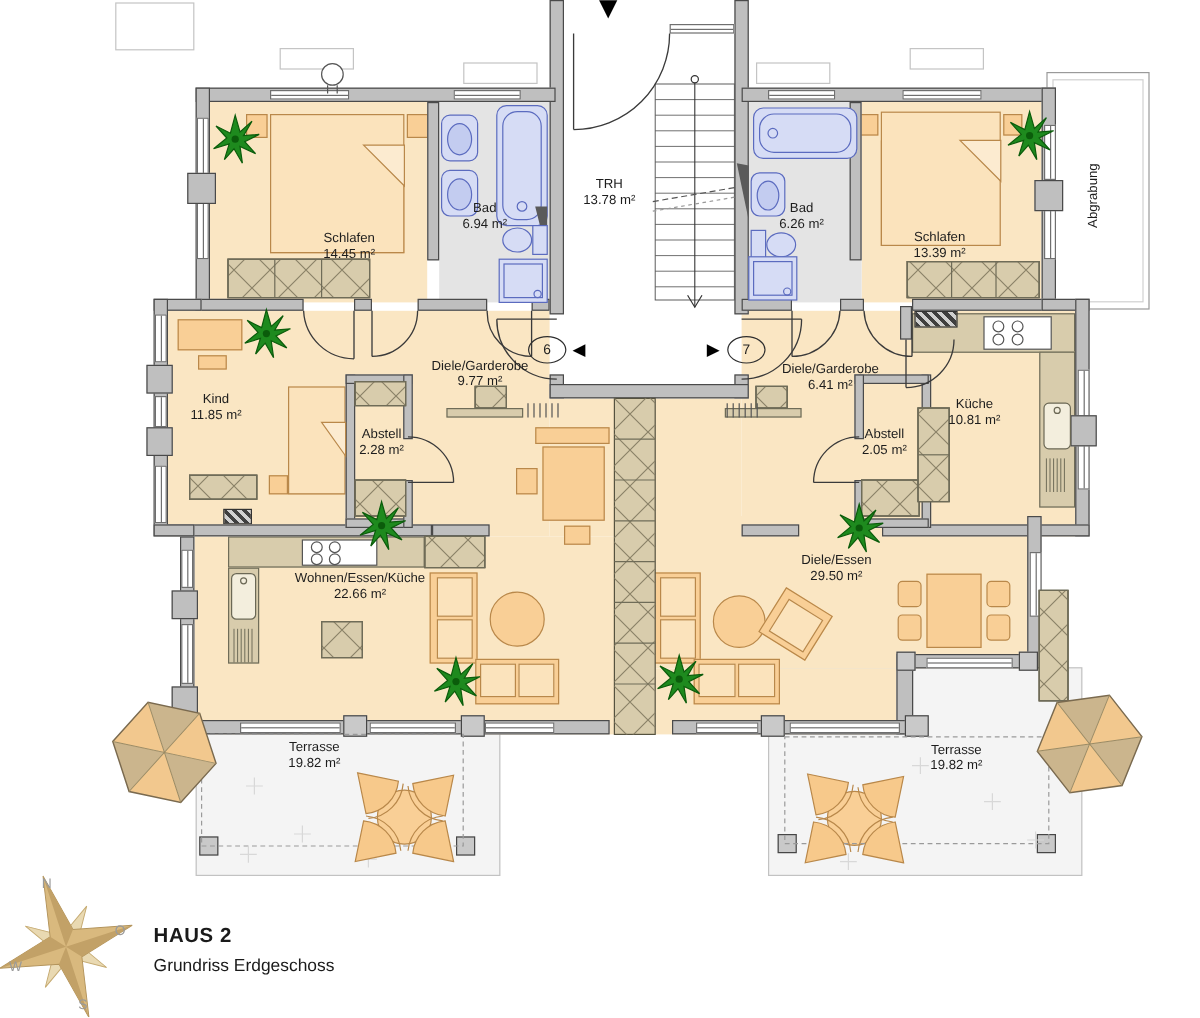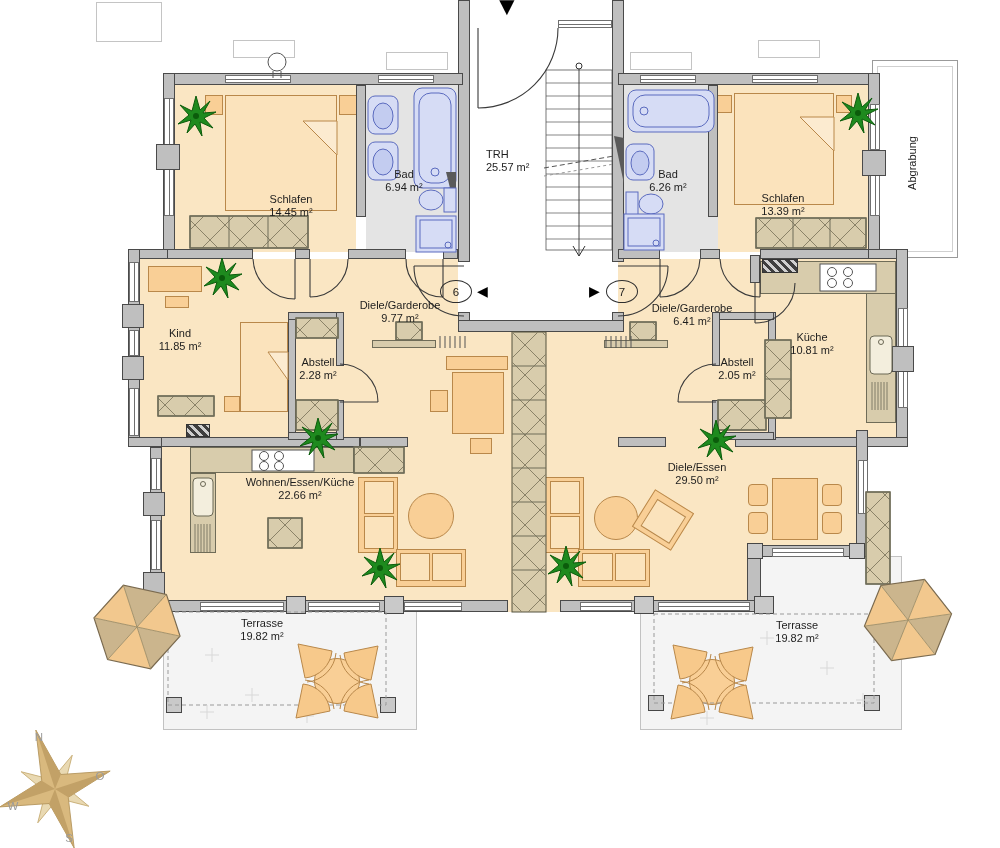--- a/index.html
+++ b/index.html
@@ -17,21 +17,21 @@
   .post{background:#c9c9c9;border:1px solid #464646;z-index:12;}
   .ctr{background:#D8CCAC;border:1px solid #6f6c58;z-index:5;}
   .fo{background:#F9CF96;border:1px solid #B9884A;z-index:5;}
   .fl{background:#FBE3BC;border:1px solid #B9884A;z-index:6;}
   .rnd{border-radius:50%;}
   .dark{background:repeating-linear-gradient(45deg,#3f3f3f 0 3px,#cfcfcf 3px 6px);border:1px solid #333;z-index:6;}
   .faint{background:#fff;border:1px solid #c4c4c4;z-index:0;}
   .rl{position:absolute;transform:translate(-50%,-50%);text-align:center;font-size:11px;
       line-height:13px;color:#1d1d1d;white-space:nowrap;z-index:30;}
   .rl span{display:block;}
-  .rl-left{transform:translate(0,-50%);text-align:left;}
+  .rl-left{transform:translate(0,-50%);text-align:center;}
   .rl-vert{transform:translate(-50%,-50%) rotate(-90deg);}
   .unitc{position:absolute;width:30px;height:21px;border:1.5px solid #2e2e2e;border-radius:50%;
          display:flex;align-items:center;justify-content:center;font-size:11.5px;color:#1d1d1d;z-index:30;background:transparent;}
   .arrowglyph{position:absolute;color:#000;z-index:30;font-size:14px;line-height:14px;}
   #overlay{position:absolute;left:0;top:0;z-index:20;pointer-events:none;}
   .cl{position:absolute;color:#9a9a9a;font-size:11.5px;transform:translate(-50%,-50%);z-index:30;}
   #titleblock{position:absolute;left:128px;top:770px;color:#1a1a1a;z-index:30;}
   #titleblock .t1{font-size:17px;font-weight:bold;letter-spacing:.5px;}
   #titleblock .t2{font-size:14.5px;margin-top:7px;}
 </style>
@@ -471,21 +471,21 @@
   <div class="rl" style="left:291px;top:206px">
     <span>Schlafen</span>
       <span>14.45 m²</span>
     </div>
   <div class="rl" style="left:404px;top:181px">
     <span>Bad</span>
       <span>6.94 m²</span>
     </div>
   <div class="rl rl-left" style="left:486px;top:161px">
     <span>TRH</span>
-      <span>25.57 m²</span>
+      <span>13.78 m²</span>
     </div>
   <div class="rl" style="left:668px;top:181px">
     <span>Bad</span>
       <span>6.26 m²</span>
     </div>
   <div class="rl" style="left:783px;top:205px">
     <span>Schlafen</span>
       <span>13.39 m²</span>
     </div>
   <div class="rl" style="left:180px;top:340px">
@@ -536,14 +536,18 @@
   <div class="unitc" style="left:606px;top:280px">7</div>
   <div class="arrowglyph" style="left:477px;top:284px">◀</div>
   <div class="arrowglyph" style="left:589px;top:284px">▶</div>
   <div class="arrowglyph" style="left:494px;top:-7px;font-size:26px;line-height:26px">▼</div>
 
   <div class="cl" style="left:39px;top:737px">N</div>
   <div class="cl" style="left:100px;top:776px">O</div>
   <div class="cl" style="left:13px;top:806px">W</div>
   <div class="cl" style="left:69px;top:838px">S</div>
 
+  <div id="titleblock">
+    <div class="t1">HAUS 2</div>
+    <div class="t2">Grundriss Erdgeschoss</div>
+  </div>
 
 </div>
 
 </body></html>

